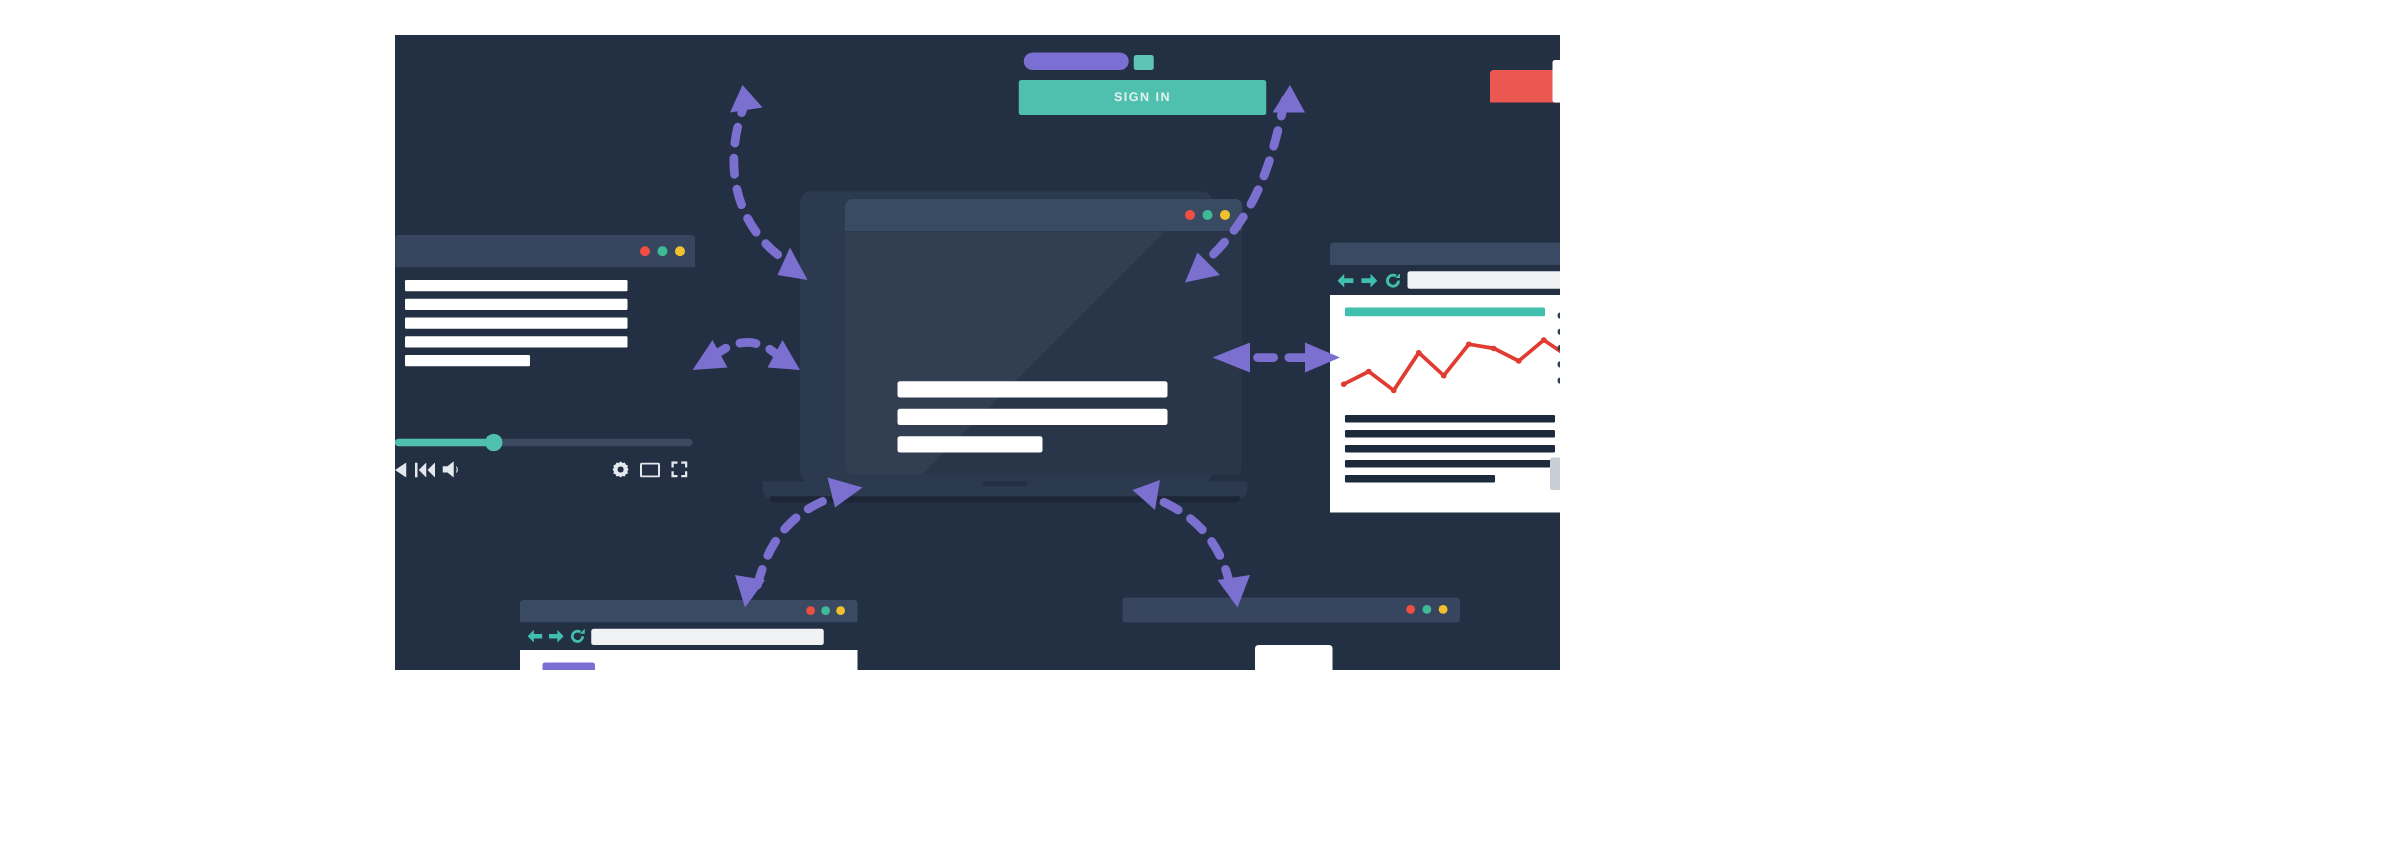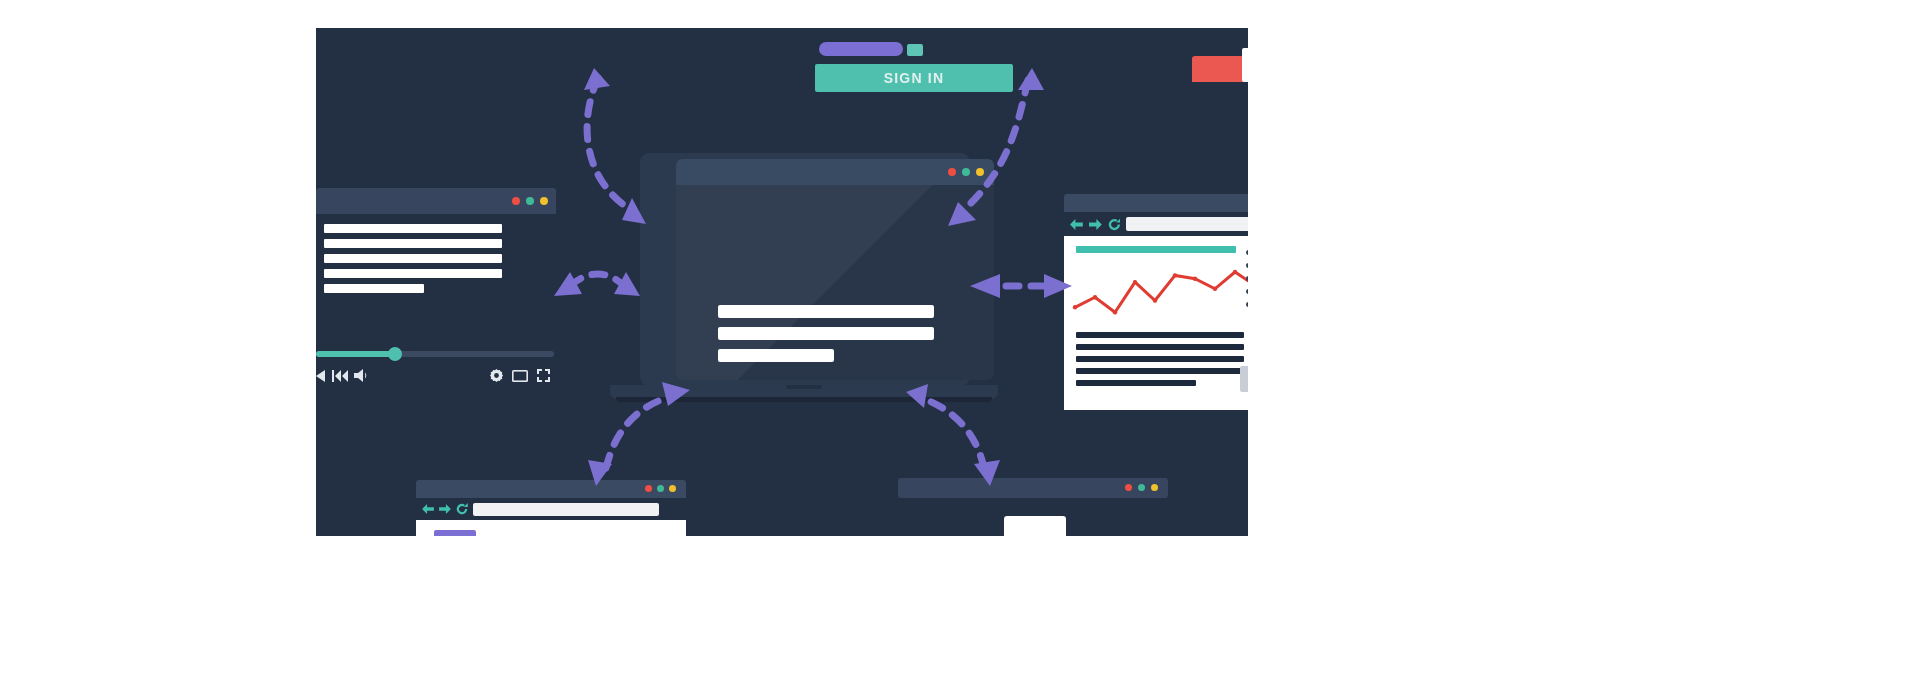--- a/index.html
+++ b/index.html
@@ -22,21 +22,21 @@
   #signin-field2 {
     position:absolute; left:92px; top:2px; width:16px; height:12px;
     background:#5ec4b6; border-radius:2px;
   }
   #signin-btn {
     position:absolute; left:0px; top:22px; width:198px; height:28px;
     background:#4fbfae; border-radius:2px;
     display:flex; align-items:center; justify-content:center;
   }
   #signin-btn span {
-    color:#eef6f5; font-size:14px; letter-spacing:1.2px; font-weight:bold;
+    color:#eef6f5; font-size:10px; letter-spacing:1.2px; font-weight:bold;
     opacity:.92;
   }
 
   
   #mail { position:absolute; left:876px; top:20px; width:272px; height:78px; }
   #mail-top-left { position:absolute; left:0px; top:8px; width:124px; height:26px;
     background:#eb5751; border-radius:3px 3px 0 0; }
   #mail-top-white { position:absolute; left:50px; top:0px; width:62px; height:34px;
     background:#ffffff; border-radius:2px; }
 

